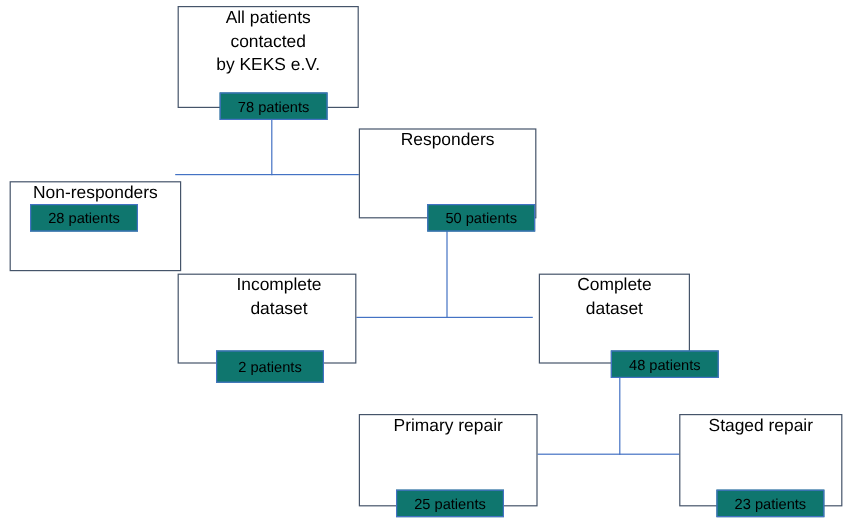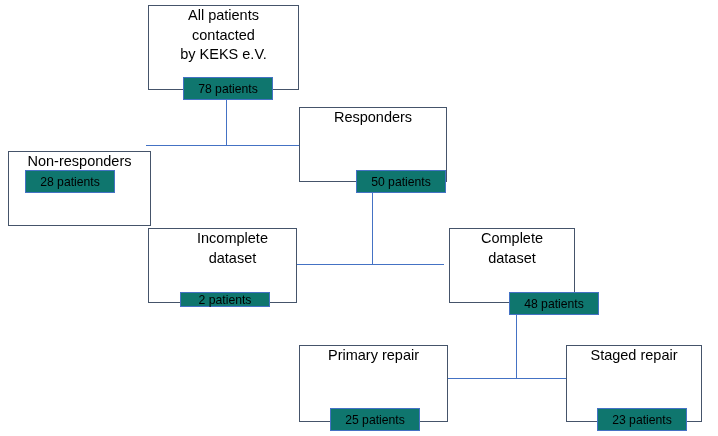--- a/index.html
+++ b/index.html
@@ -90,21 +90,21 @@
   <div class="node" style="left:299px; top:107px; width:148px; height:75px;">
     <span class="node-label">Responders</span>
   </div>
   <div class="badge" style="left:328px; top:170px; width:90px; height:23px;margin-left:28px;">
     <span>50 patients</span>
   </div>
 
   <div class="node" style="left:148px; top:228px; width:149px; height:75px;padding-left:28px;">
     <span class="node-label">Incomplete dataset</span>
   </div>
-  <div class="badge" style="left:180px; top:292px; width:90px; height:15px;">
+  <div class="badge" style="left:180px; top:292px; width:90px; height:27px;">
     <span>2 patients</span>
   </div>
 
   <div class="node" style="left:449px; top:228px; width:126px; height:75px;">
     <span class="node-label">Complete dataset</span>
   </div>
   <div class="badge" style="left:472px; top:292px; width:90px; height:23px;margin-left:37px;">
     <span>48 patients</span>
   </div>
 

